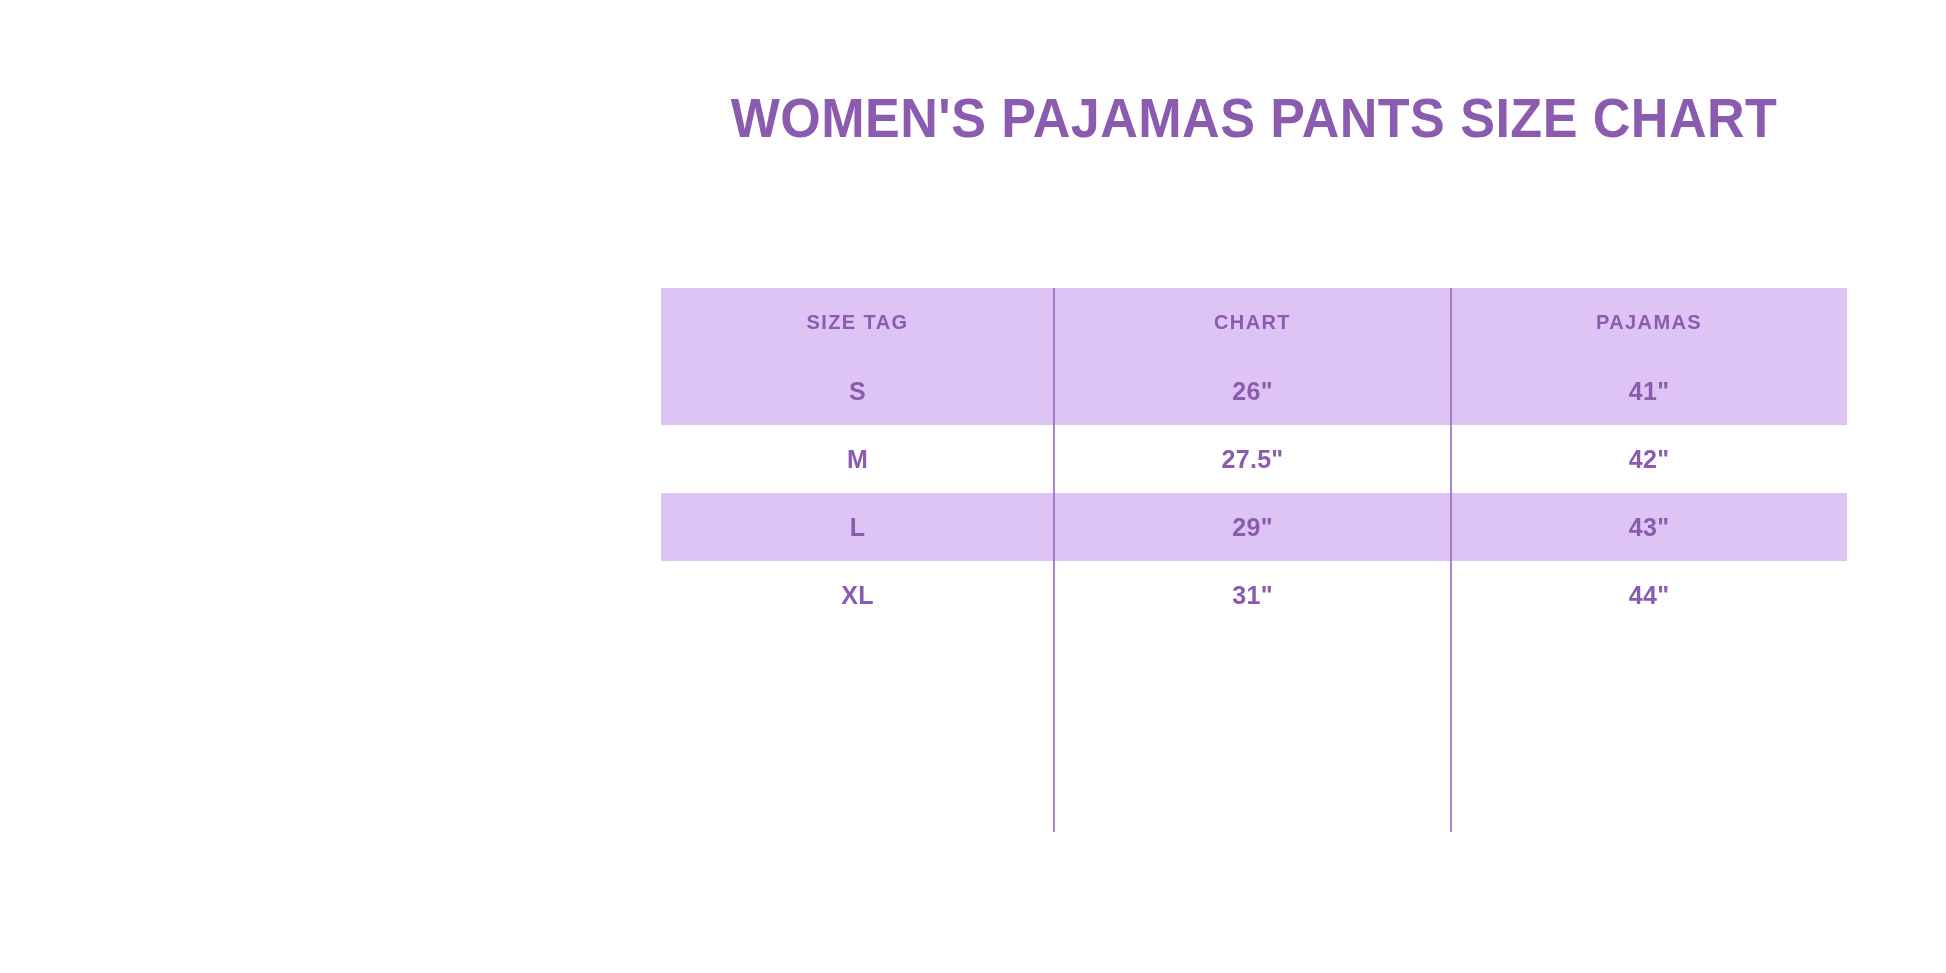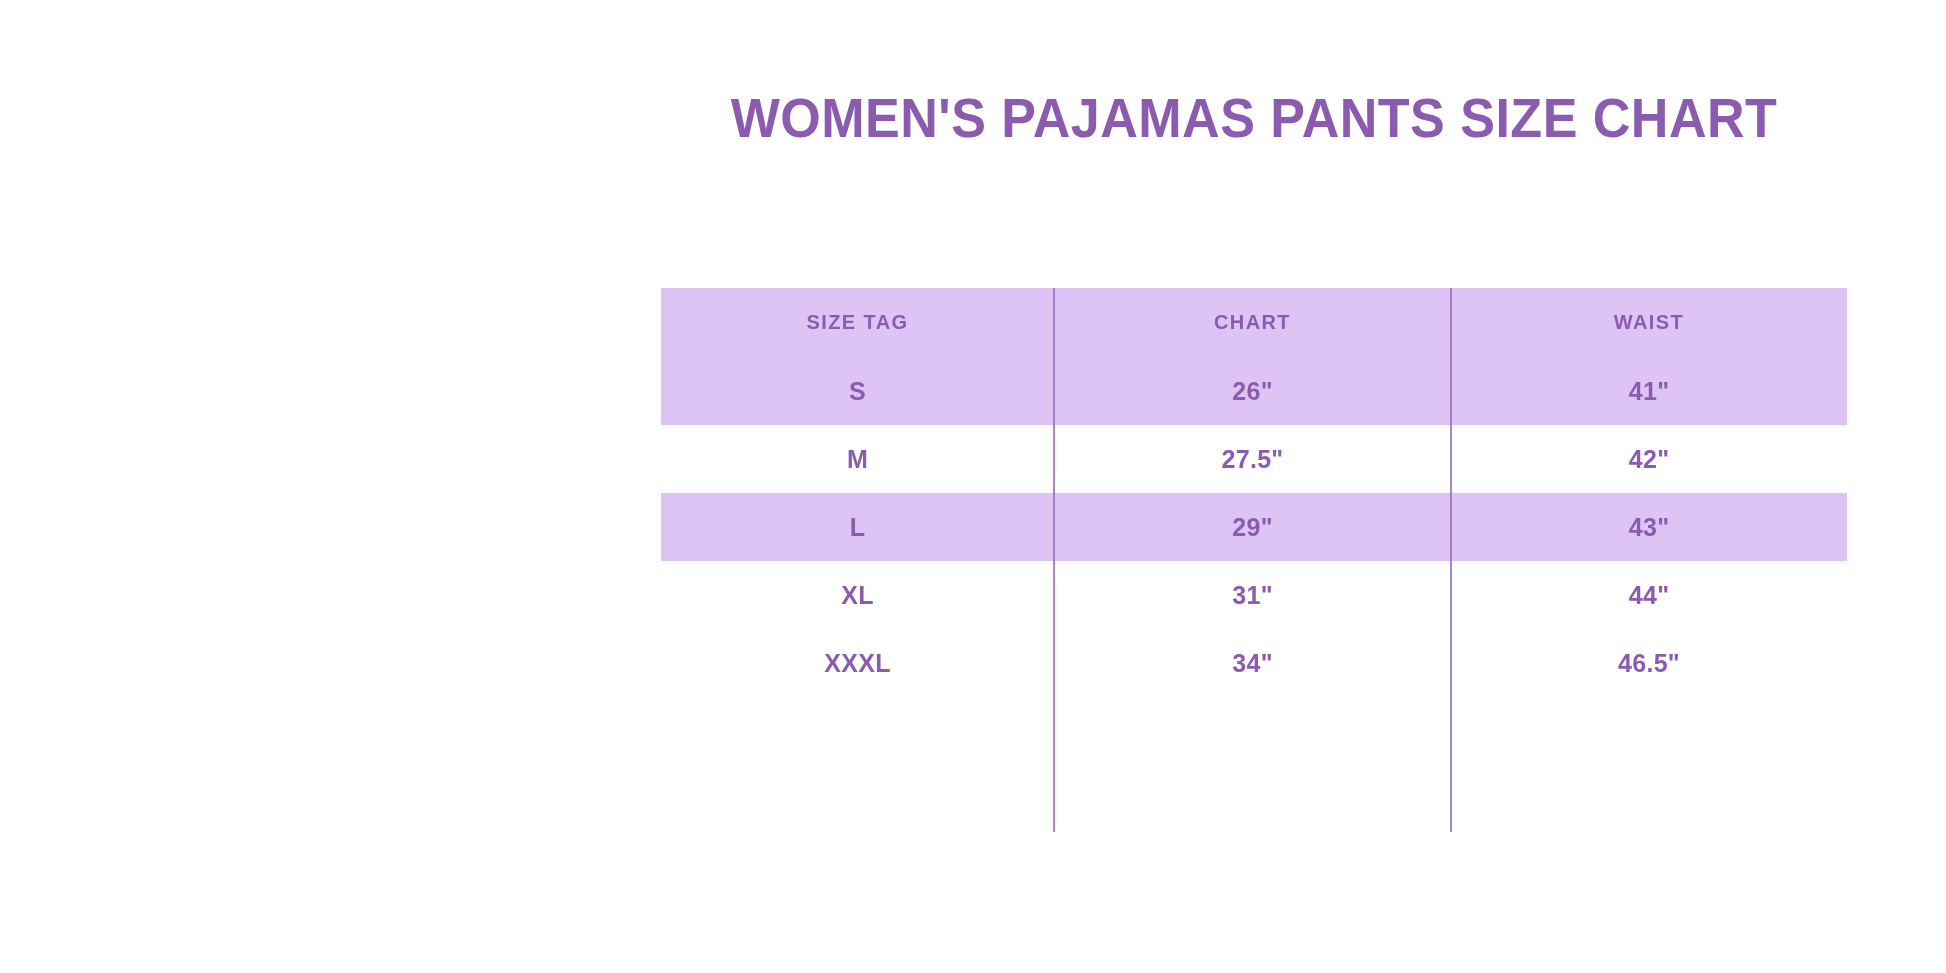--- a/index.html
+++ b/index.html
@@ -107,21 +107,21 @@
   <table class="size-table">
     <colgroup>
       <col class="c1">
       <col class="c2">
       <col class="c3">
     </colgroup>
     <thead>
       <tr>
         <th>SIZE TAG</th>
         <th>CHART</th>
-        <th>WAIST</th>
+        <th>PAJAMAS</th>
       </tr>
     </thead>
     <tbody>
       <tr class="alt">
         <td>S</td>
         <td>26"</td>
         <td>41"</td>
       </tr>
       <tr>
         <td>M</td>
@@ -131,24 +131,19 @@
       <tr class="alt">
         <td>L</td>
         <td>29"</td>
         <td>43"</td>
       </tr>
       <tr>
         <td>XL</td>
         <td>31"</td>
         <td>44"</td>
       </tr>
-      <tr>
-        <td>XXXL</td>
-        <td>34"</td>
-        <td>46.5"</td>
-      </tr>
     </tbody>
   </table>
 
   <div class="col-divider d1"></div>
   <div class="col-divider d2"></div>
 
 </div>
 
 </body></html>

